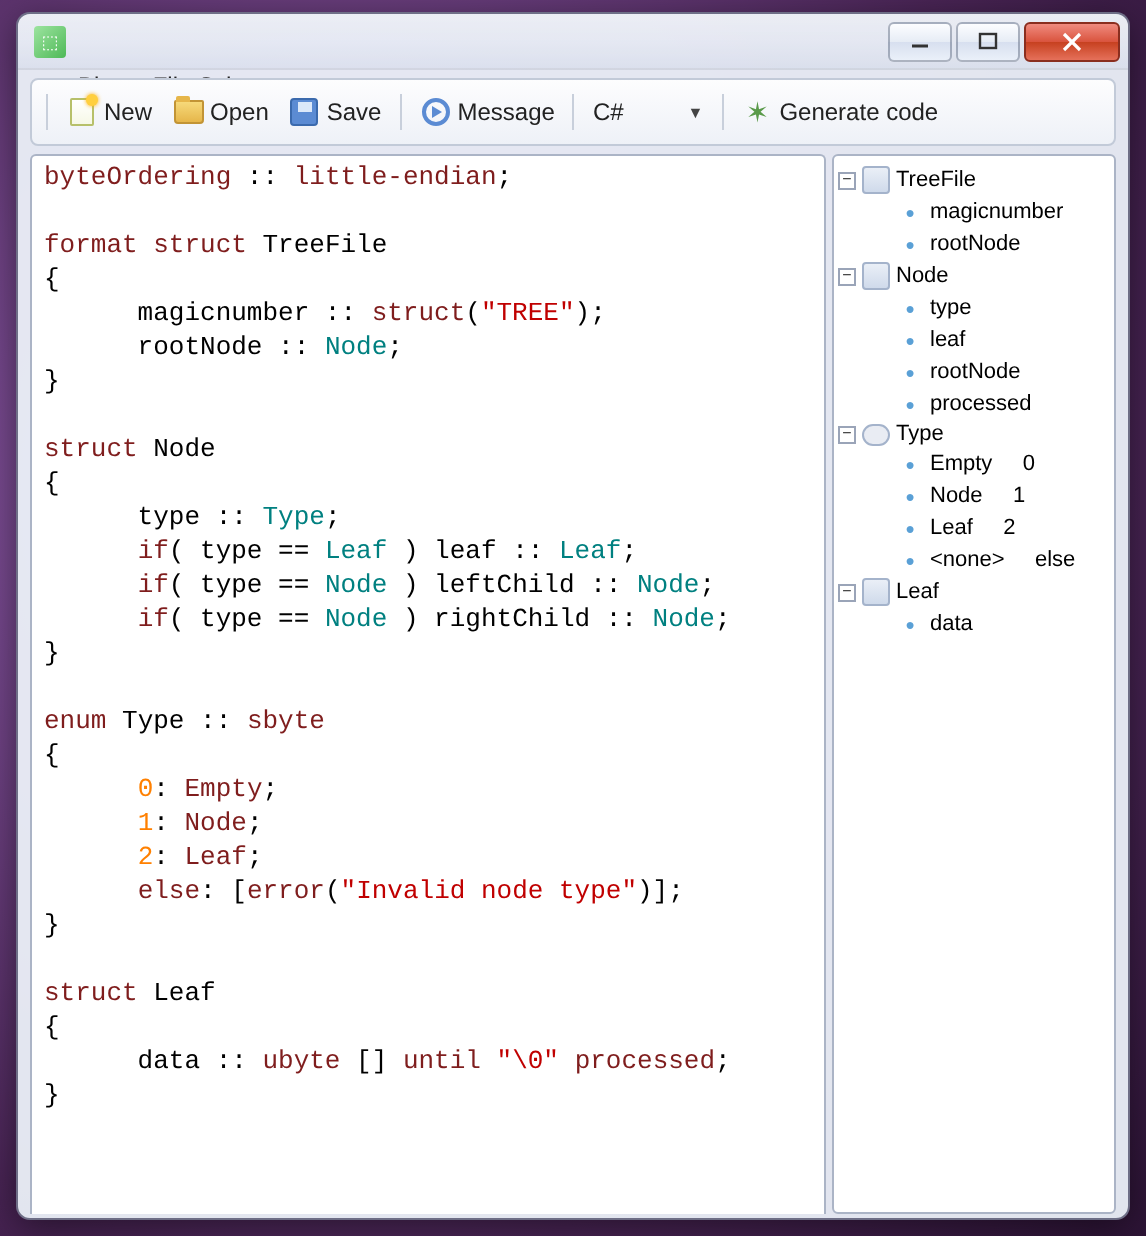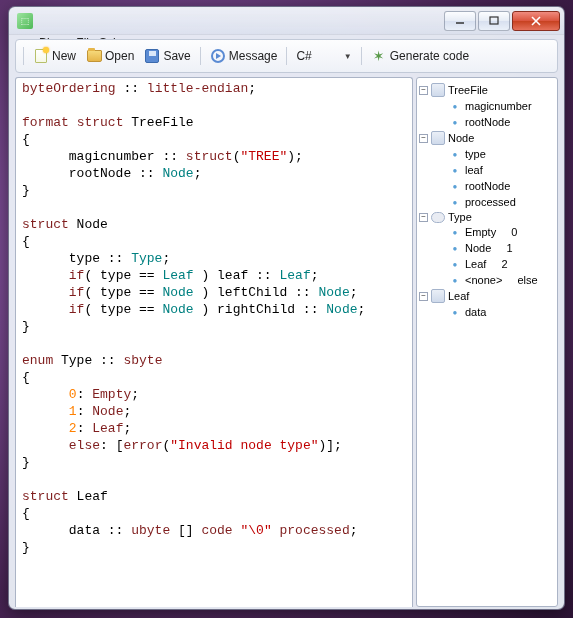--- a/index.html
+++ b/index.html
@@ -277,21 +277,21 @@
 <span class="c-kw">enum</span><span> Type :: </span><span class="c-kw">sbyte</span>
 <span>{</span>
 <span>      </span><span class="c-num">0</span><span>: </span><span class="c-kw">Empty</span><span>;</span>
 <span>      </span><span class="c-num">1</span><span>: </span><span class="c-kw">Node</span><span>;</span>
 <span>      </span><span class="c-num">2</span><span>: </span><span class="c-kw">Leaf</span><span>;</span>
 <span>      </span><span class="c-kw">else</span><span>: [</span><span class="c-kw">error</span><span>(</span><span class="c-str">"Invalid node type"</span><span>)];</span>
 <span>}</span>
 
 <span class="c-kw">struct</span><span> Leaf</span>
 <span>{</span>
-<span>      data :: </span><span class="c-kw">ubyte</span><span> [] </span><span class="c-kw">code</span><span> </span><span class="c-str">"\0"</span><span> </span><span class="c-kw">processed</span><span>;</span>
+<span>      data :: </span><span class="c-kw">ubyte</span><span> [] </span><span class="c-kw">until</span><span> </span><span class="c-str">"\0"</span><span> </span><span class="c-kw">processed</span><span>;</span>
 <span>}</span>
 </div>
 
     <div class="tree-panel">
       <div class="tree-node">
         <span class="tree-toggle">−</span>
         <span class="tree-ico ico-struct"></span>
         <span>TreeFile</span>
       </div>
       <div class="tree-node">

